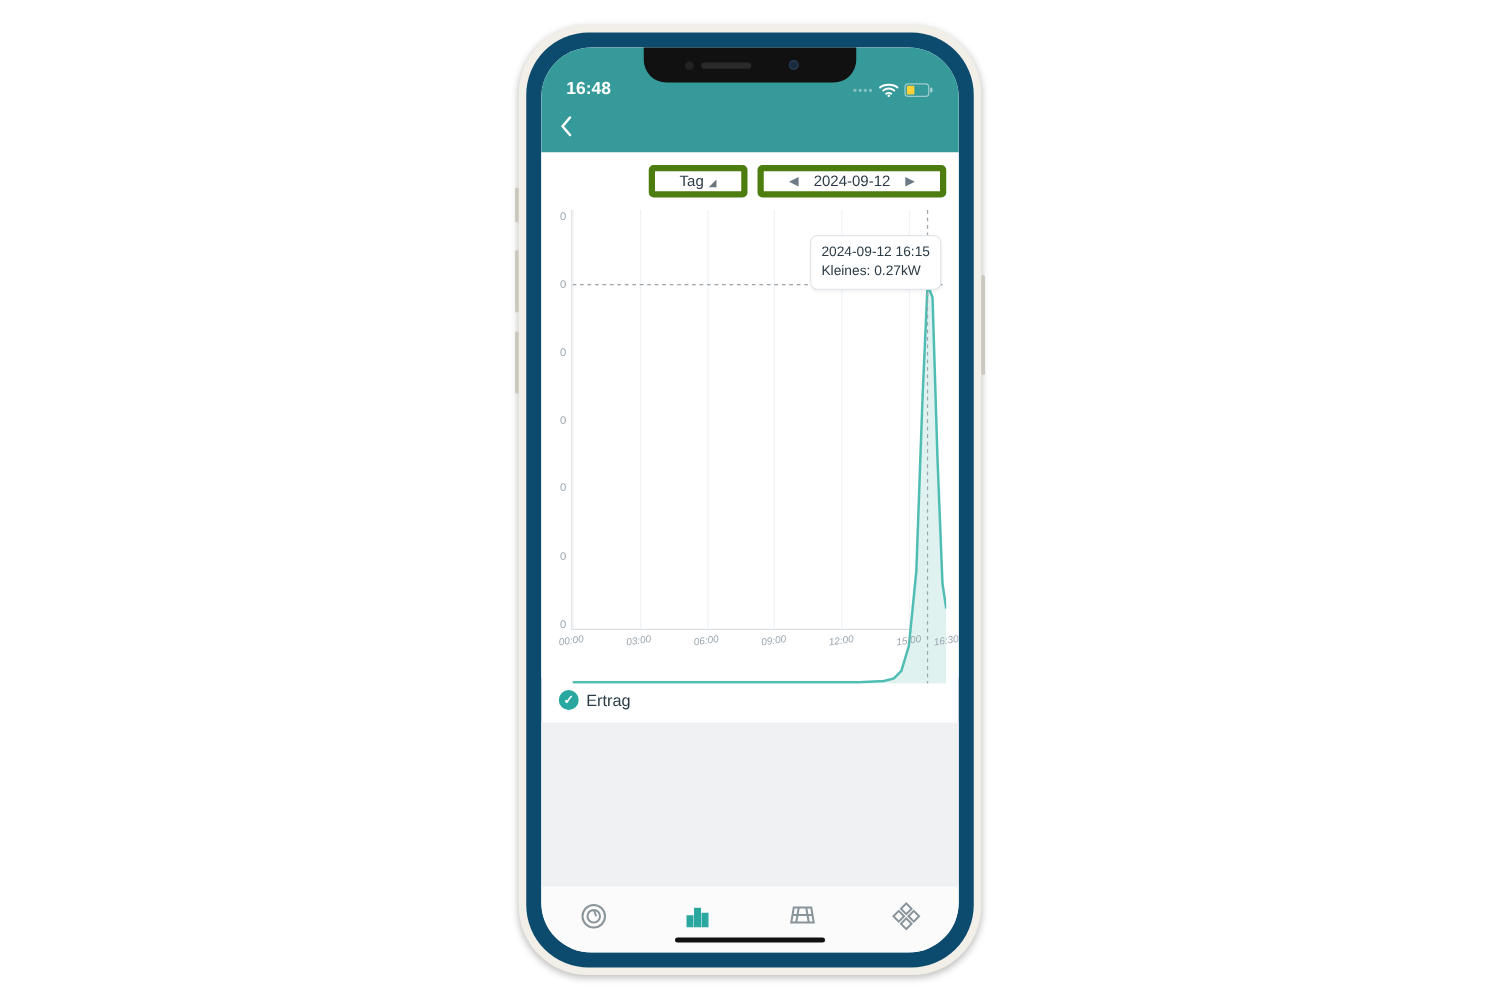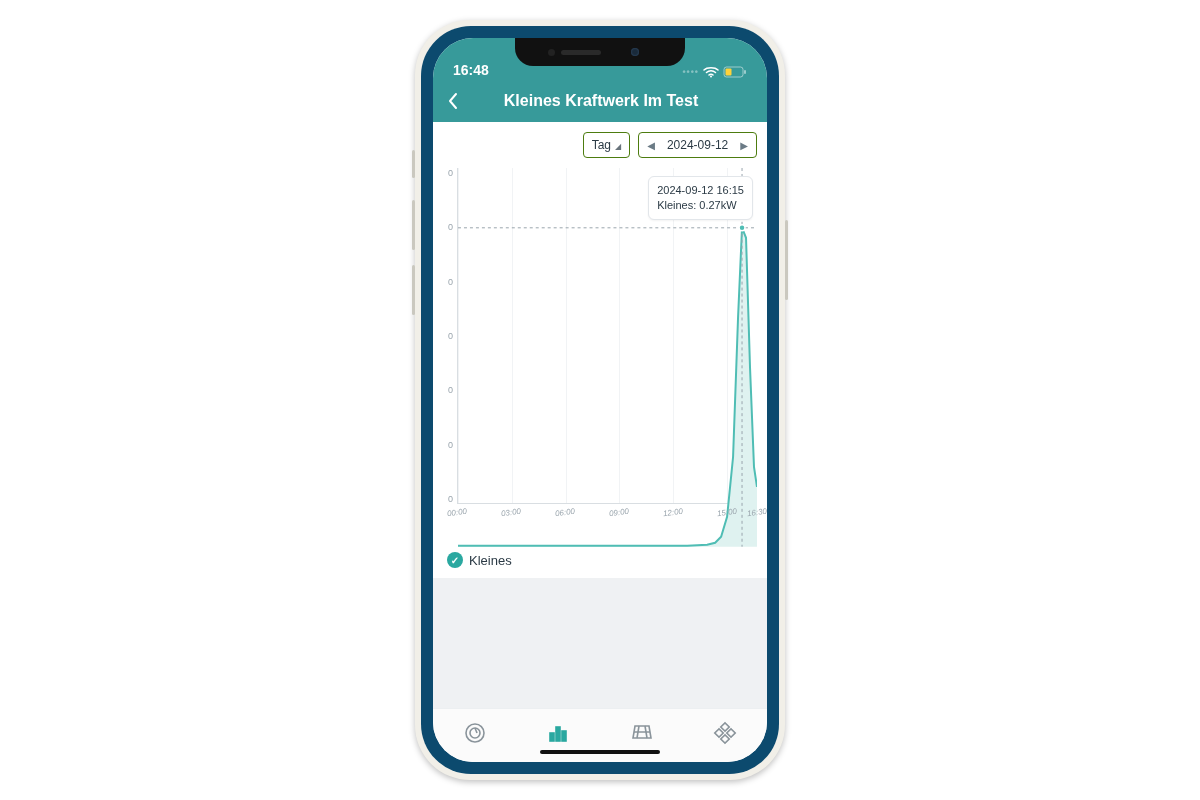--- a/index.html
+++ b/index.html
@@ -98,44 +98,44 @@
   .header .title { flex:1; text-align:center; font-size:16px; font-weight:600; margin-left:-30px;}
 
   .toolbar {
     display:flex;
     justify-content:flex-end;
     gap:8px;
     padding:10px 10px 6px;
     background:#fff;
   }
   .seg {
-    border:1px solid #4d7c0f;
+    border:5px solid #4d7c0f;
     border-radius:4px;
     font-size:12px;
     color:#2b3a45;
     display:flex;
     align-items:center;
     height:26px;
-    padding:0 8px;
+    padding:0 20px;
     gap:4px;
   }
   .seg .tri{font-size:8px;opacity:.7; transform:translateY(1px);}
   .seg.date{gap:12px;}
   .seg .chev{font-size:10px;color:#6b7b86;}
 
   .chart-area{flex:1;background:#fff;position:relative;}
   .ylabels{position:absolute;left:4px;top:4px;bottom:38px;width:16px;display:flex;flex-direction:column;justify-content:space-between;font-size:9px;color:#9aa5ad;text-align:right;}
   .plot{position:absolute;left:24px;right:10px;top:4px;bottom:38px;border-left:1px solid #d9dee2;border-bottom:1px solid #d9dee2;}
   .gridv{position:absolute;top:0;bottom:0;width:0;border-left:1px solid #f1f3f5;}
   .xlabels{position:absolute;left:24px;right:10px;bottom:20px;height:14px;font-size:8px;color:#9aa5ad;font-style:italic;}
   .xlabels span{position:absolute;transform:translateX(-50%) rotate(-8deg);}
 
   .curve{position:absolute;left:0;right:0;top:0;bottom:0;}
   .tooltip{
-    position:absolute; right:4px; top:8px;
+    position:absolute; right:4px; top:20px;
     background:#fff;border:1px solid #e2e6ea;border-radius:6px;
     padding:6px 8px;font-size:11px;color:#2b3a45;line-height:1.35;
     box-shadow:0 1px 2px rgba(0,0,0,.05);
   }
 
   .legend{padding:10px 14px;display:flex;align-items:center;gap:6px;font-size:13px;color:#2b3a45;font-weight:500;}
   .legend .check{width:16px;height:16px;border-radius:50%;background:#2aa8a0;display:flex;align-items:center;justify-content:center;color:#fff;font-size:10px;font-weight:700;}
 
   .gap-fill{height:130px;background:#eff1f3;}
 
@@ -182,21 +182,20 @@
           </span>
         </div>
       </div>
 
       <div class="header">
         <div class="back">
           <svg width="12" height="18" viewBox="0 0 12 18">
               <path d="M9 2 L3 9 L9 16" stroke="#fff" stroke-width="2" fill="none" stroke-linecap="round" stroke-linejoin="round"></path>
             </svg>
         </div>
-        <div class="title">Kleines Kraftwerk Im Test</div>
       </div>
 
       <div class="toolbar">
         <div class="seg">
           <span>Tag</span>
           <span class="tri">◢</span>
         </div>
         <div class="seg date">
           <span class="chev">◀</span>
           <span>2024-09-12</span>
@@ -242,21 +241,21 @@
           <span style="left:36%">06:00</span>
           <span style="left:54%">09:00</span>
           <span style="left:72%">12:00</span>
           <span style="left:90%">15:00</span>
           <span style="left:100%">16:30</span>
         </div>
       </div>
 
       <div class="legend">
         <span class="check">✓</span>
-        <span>Kleines</span>
+        <span>Ertrag</span>
       </div>
 
       <div class="gap-fill"></div>
 
       <div class="tabbar">
         <div class="tab">
           <svg width="24" height="24" viewBox="0 0 24 24">
               <circle cx="12" cy="12" r="9"></circle>
               <circle cx="12" cy="12" r="5"></circle>
               <path d="M12 7 L14 12"></path>

